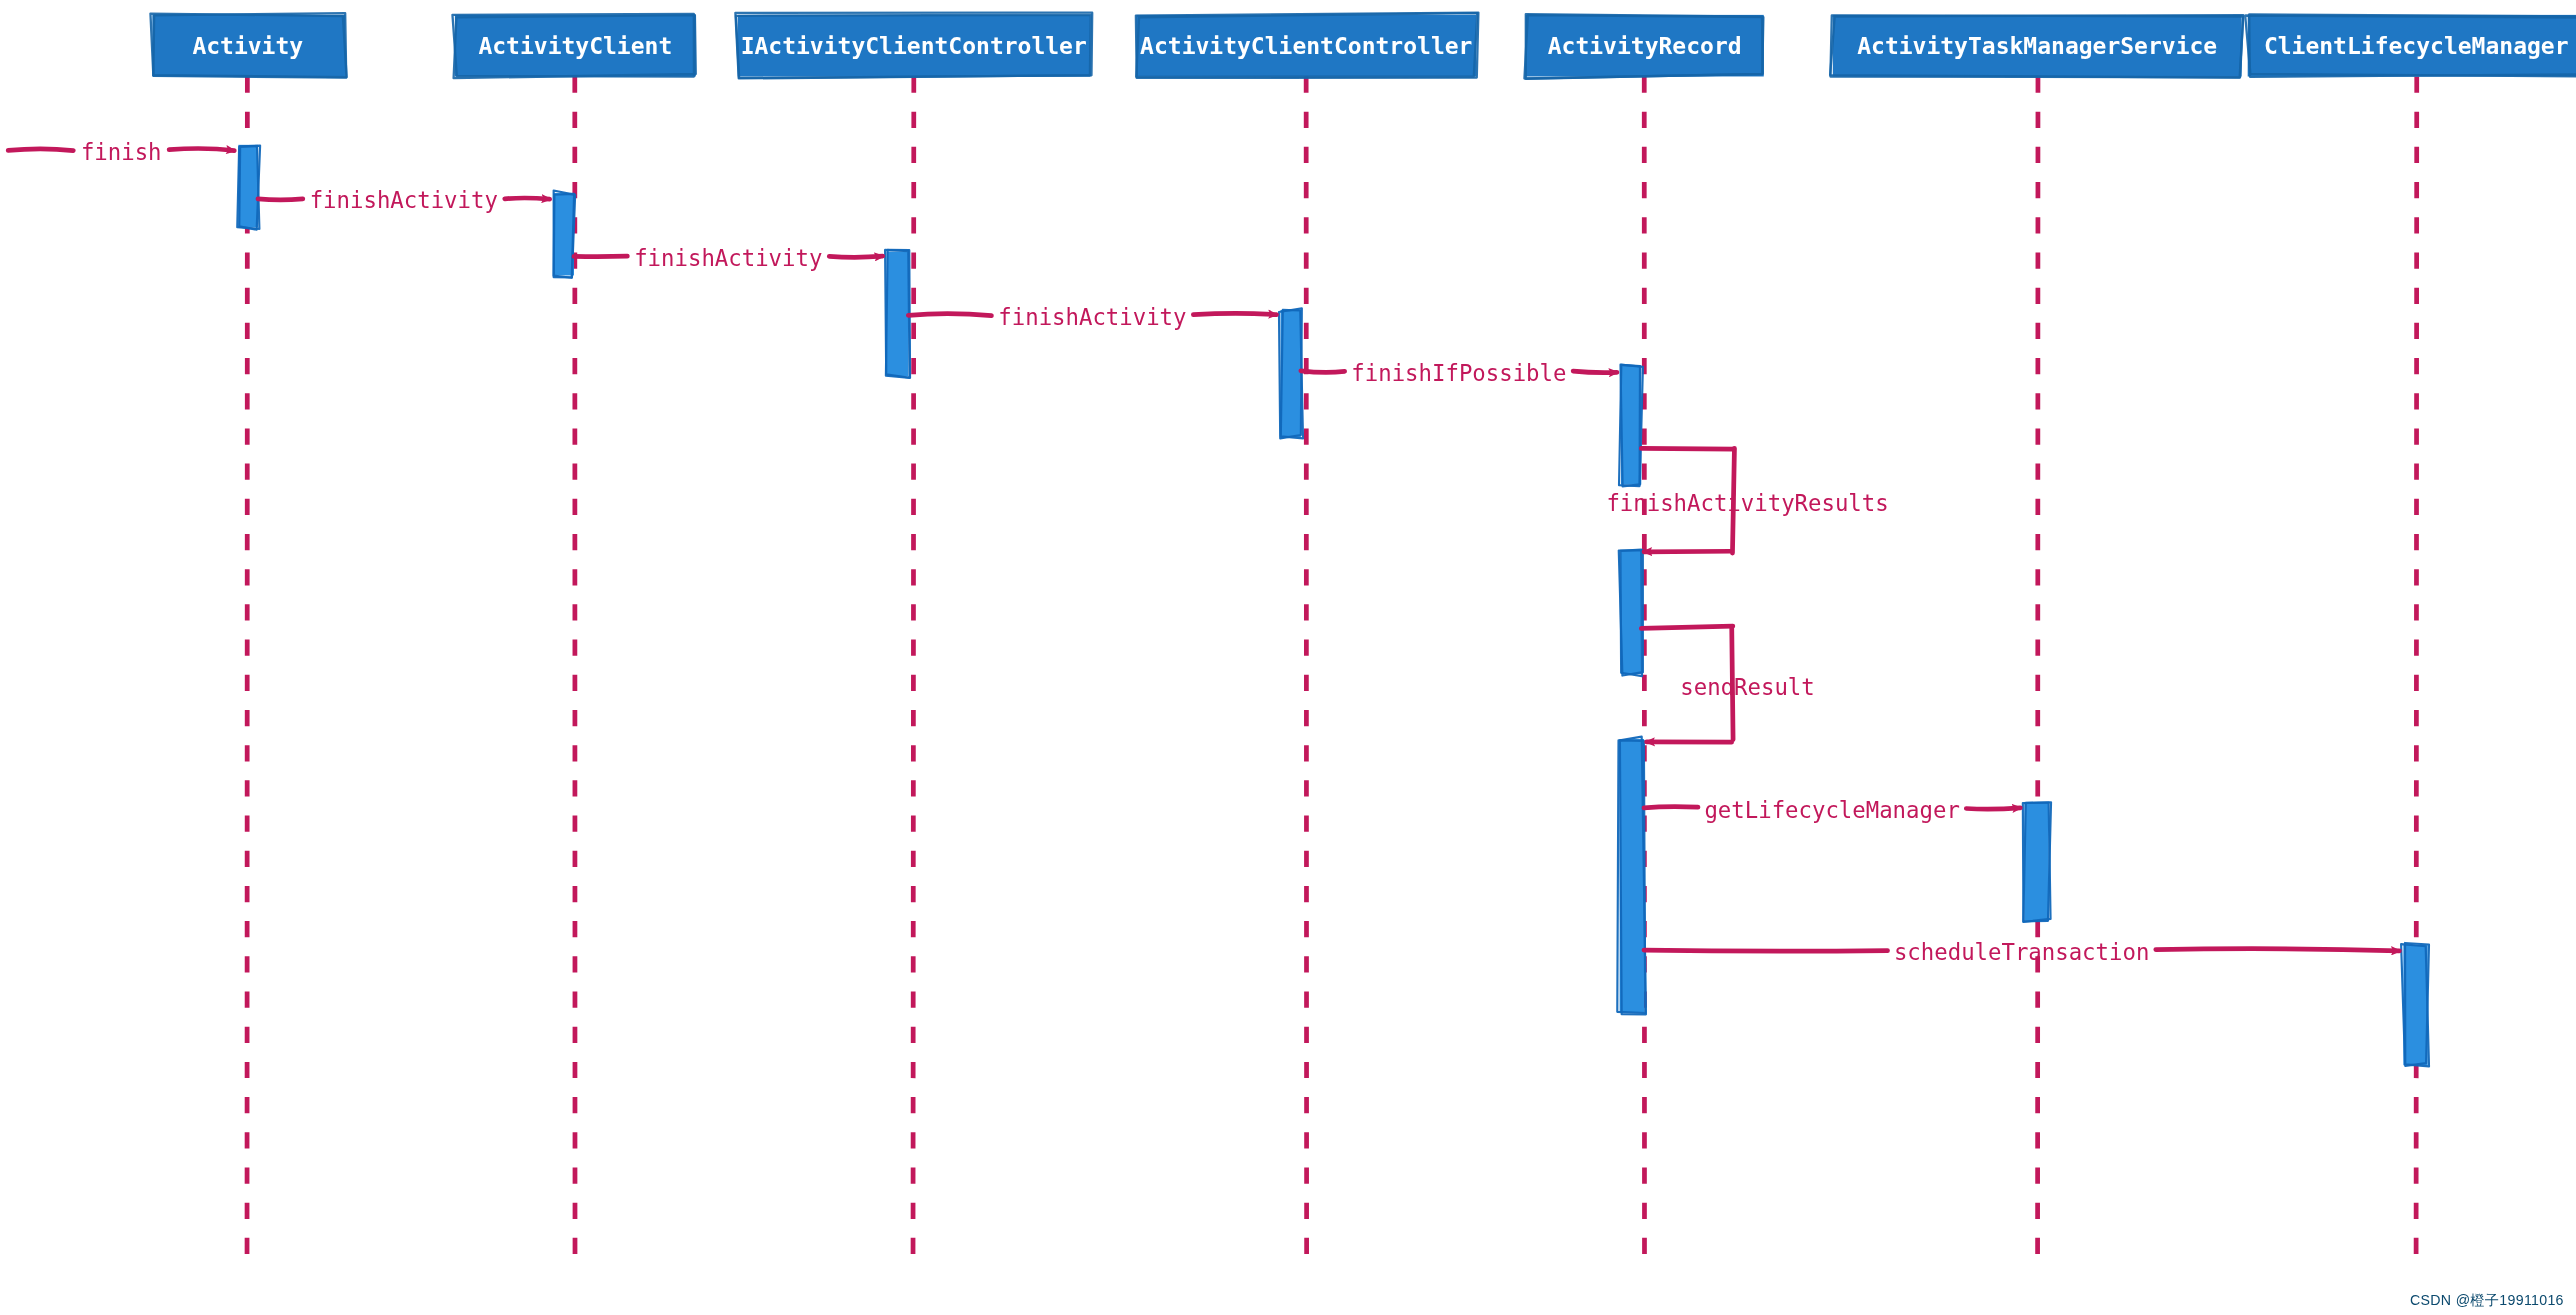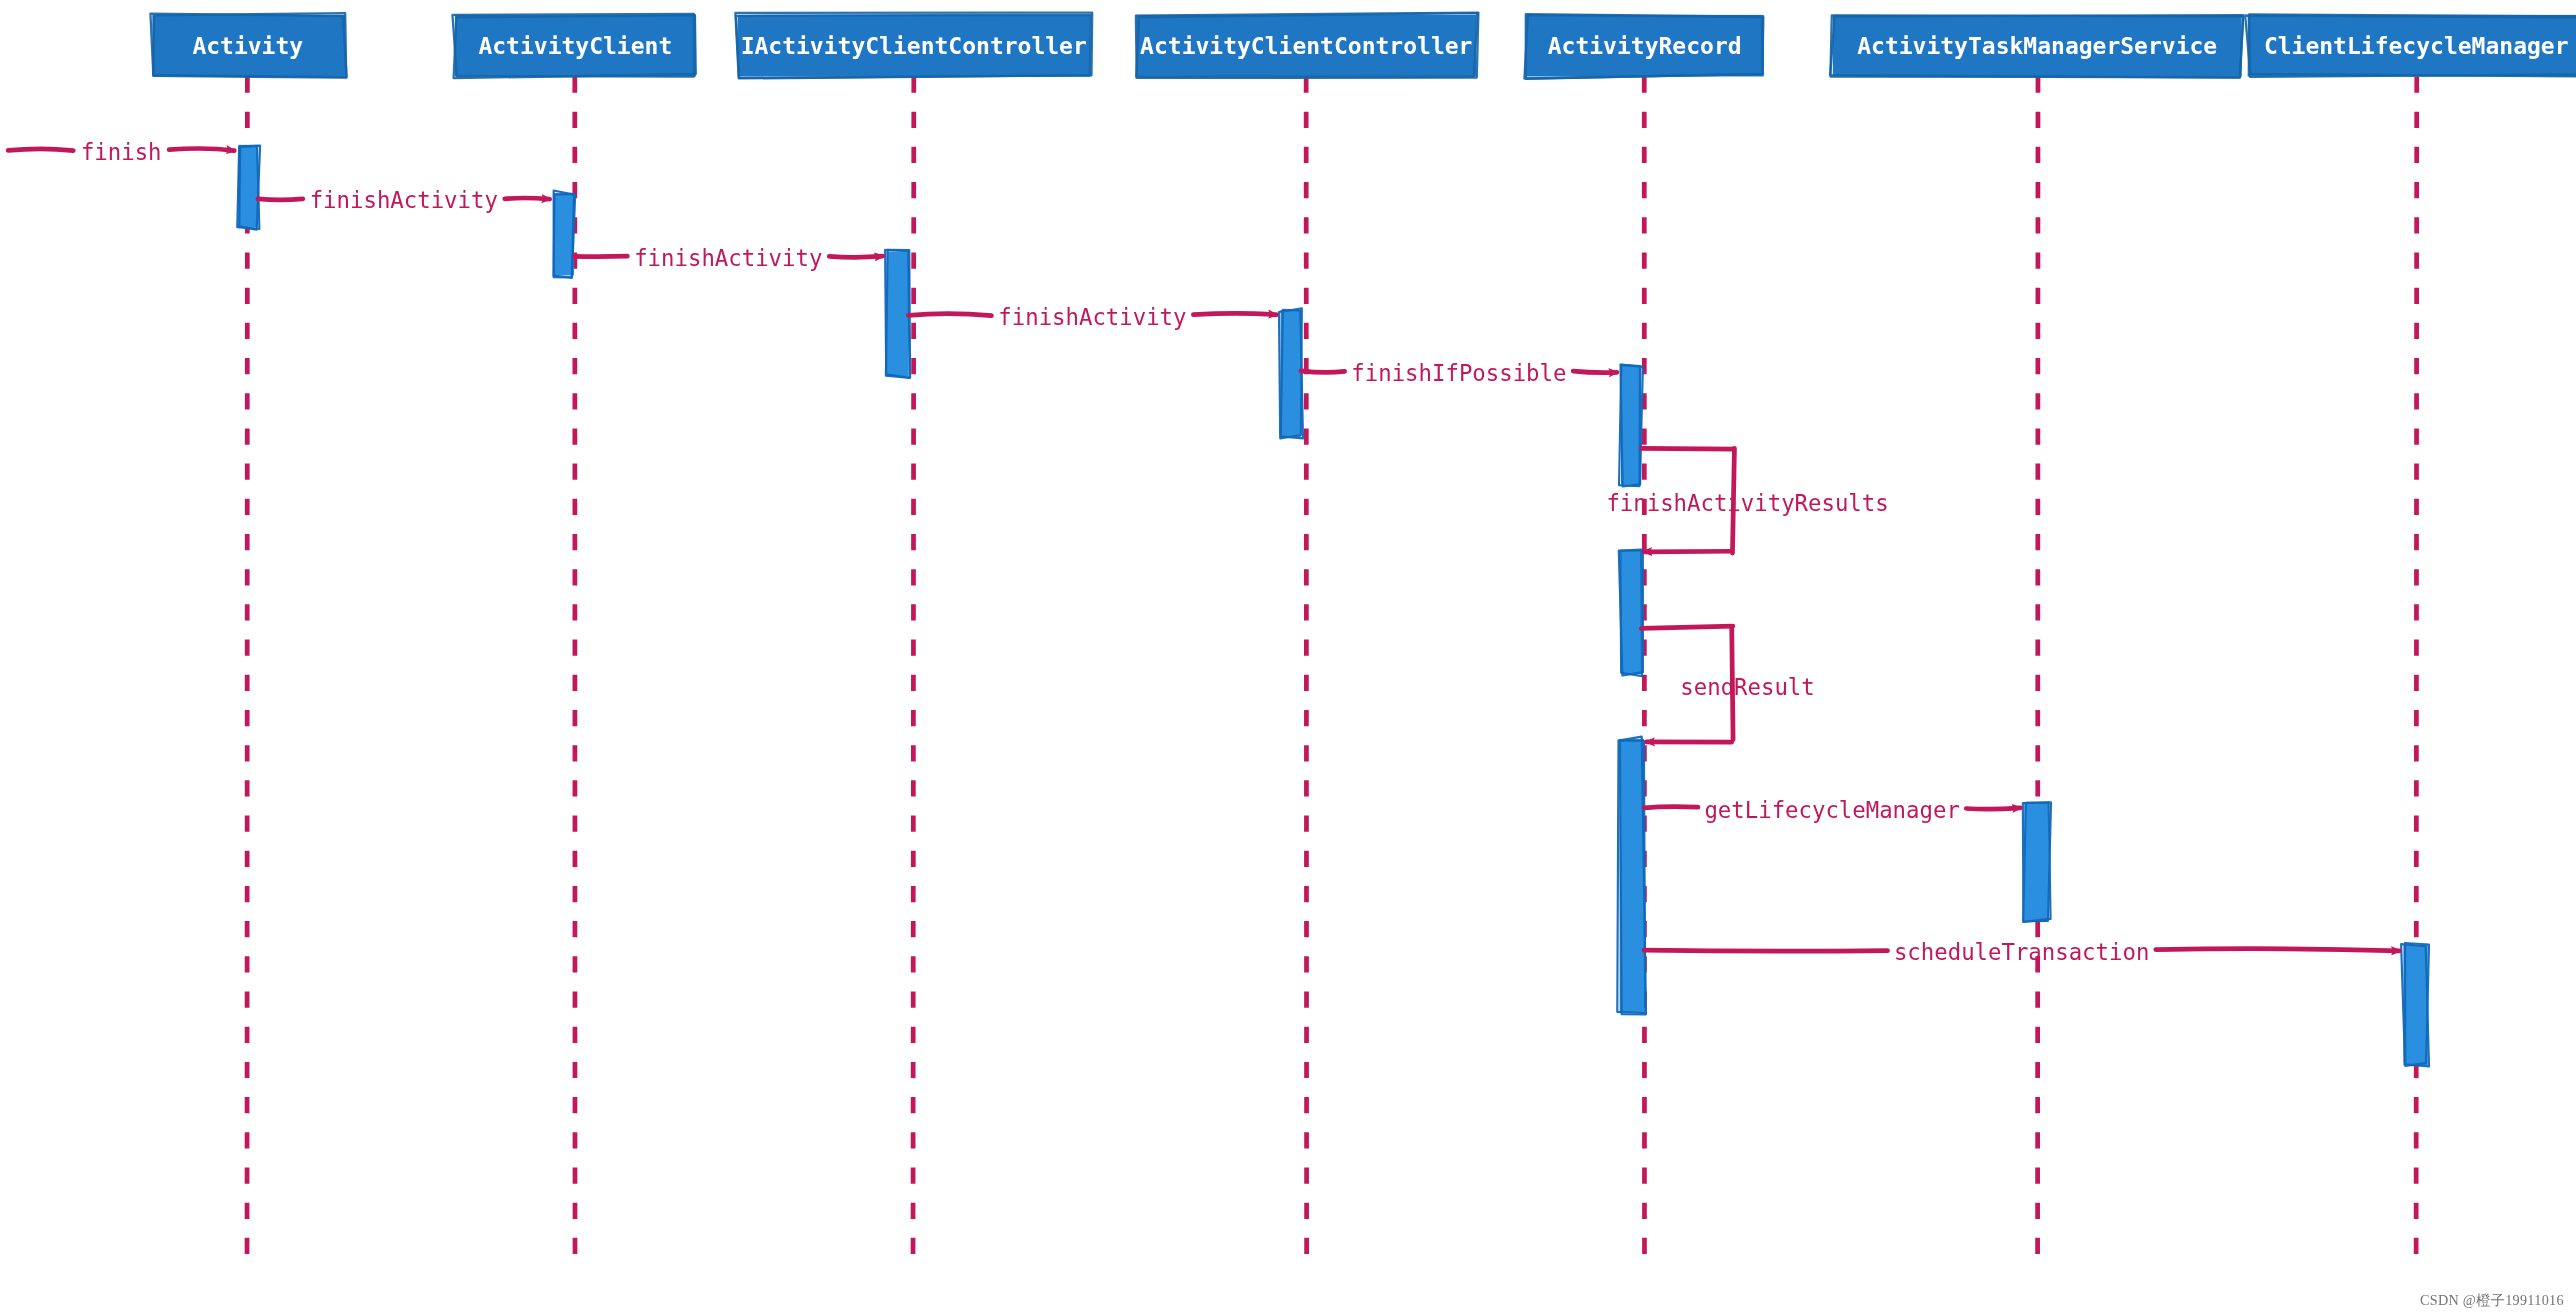--- a/index.html
+++ b/index.html
@@ -38,22 +38,22 @@
     font-family: "DejaVu Sans Mono", "Liberation Mono", monospace;
     font-size: 33px;
     font-weight: 400;
     text-anchor: middle;
     dominant-baseline: middle;
   }
   .watermark {
     position: absolute;
     right: 12.2px;
     bottom: 5.4px;
-    color: #737373;
-    font-family: Liberation Serif, serif;
+    color: #0c4a6e;
+    font-family: Liberation Sans, sans-serif;
     font-size: 14.2px;
     letter-spacing: 0.3px;
     white-space: nowrap;
     user-select: none;
   }
 </style>
 </head>
 <body>
 
 <div id="canvas">

